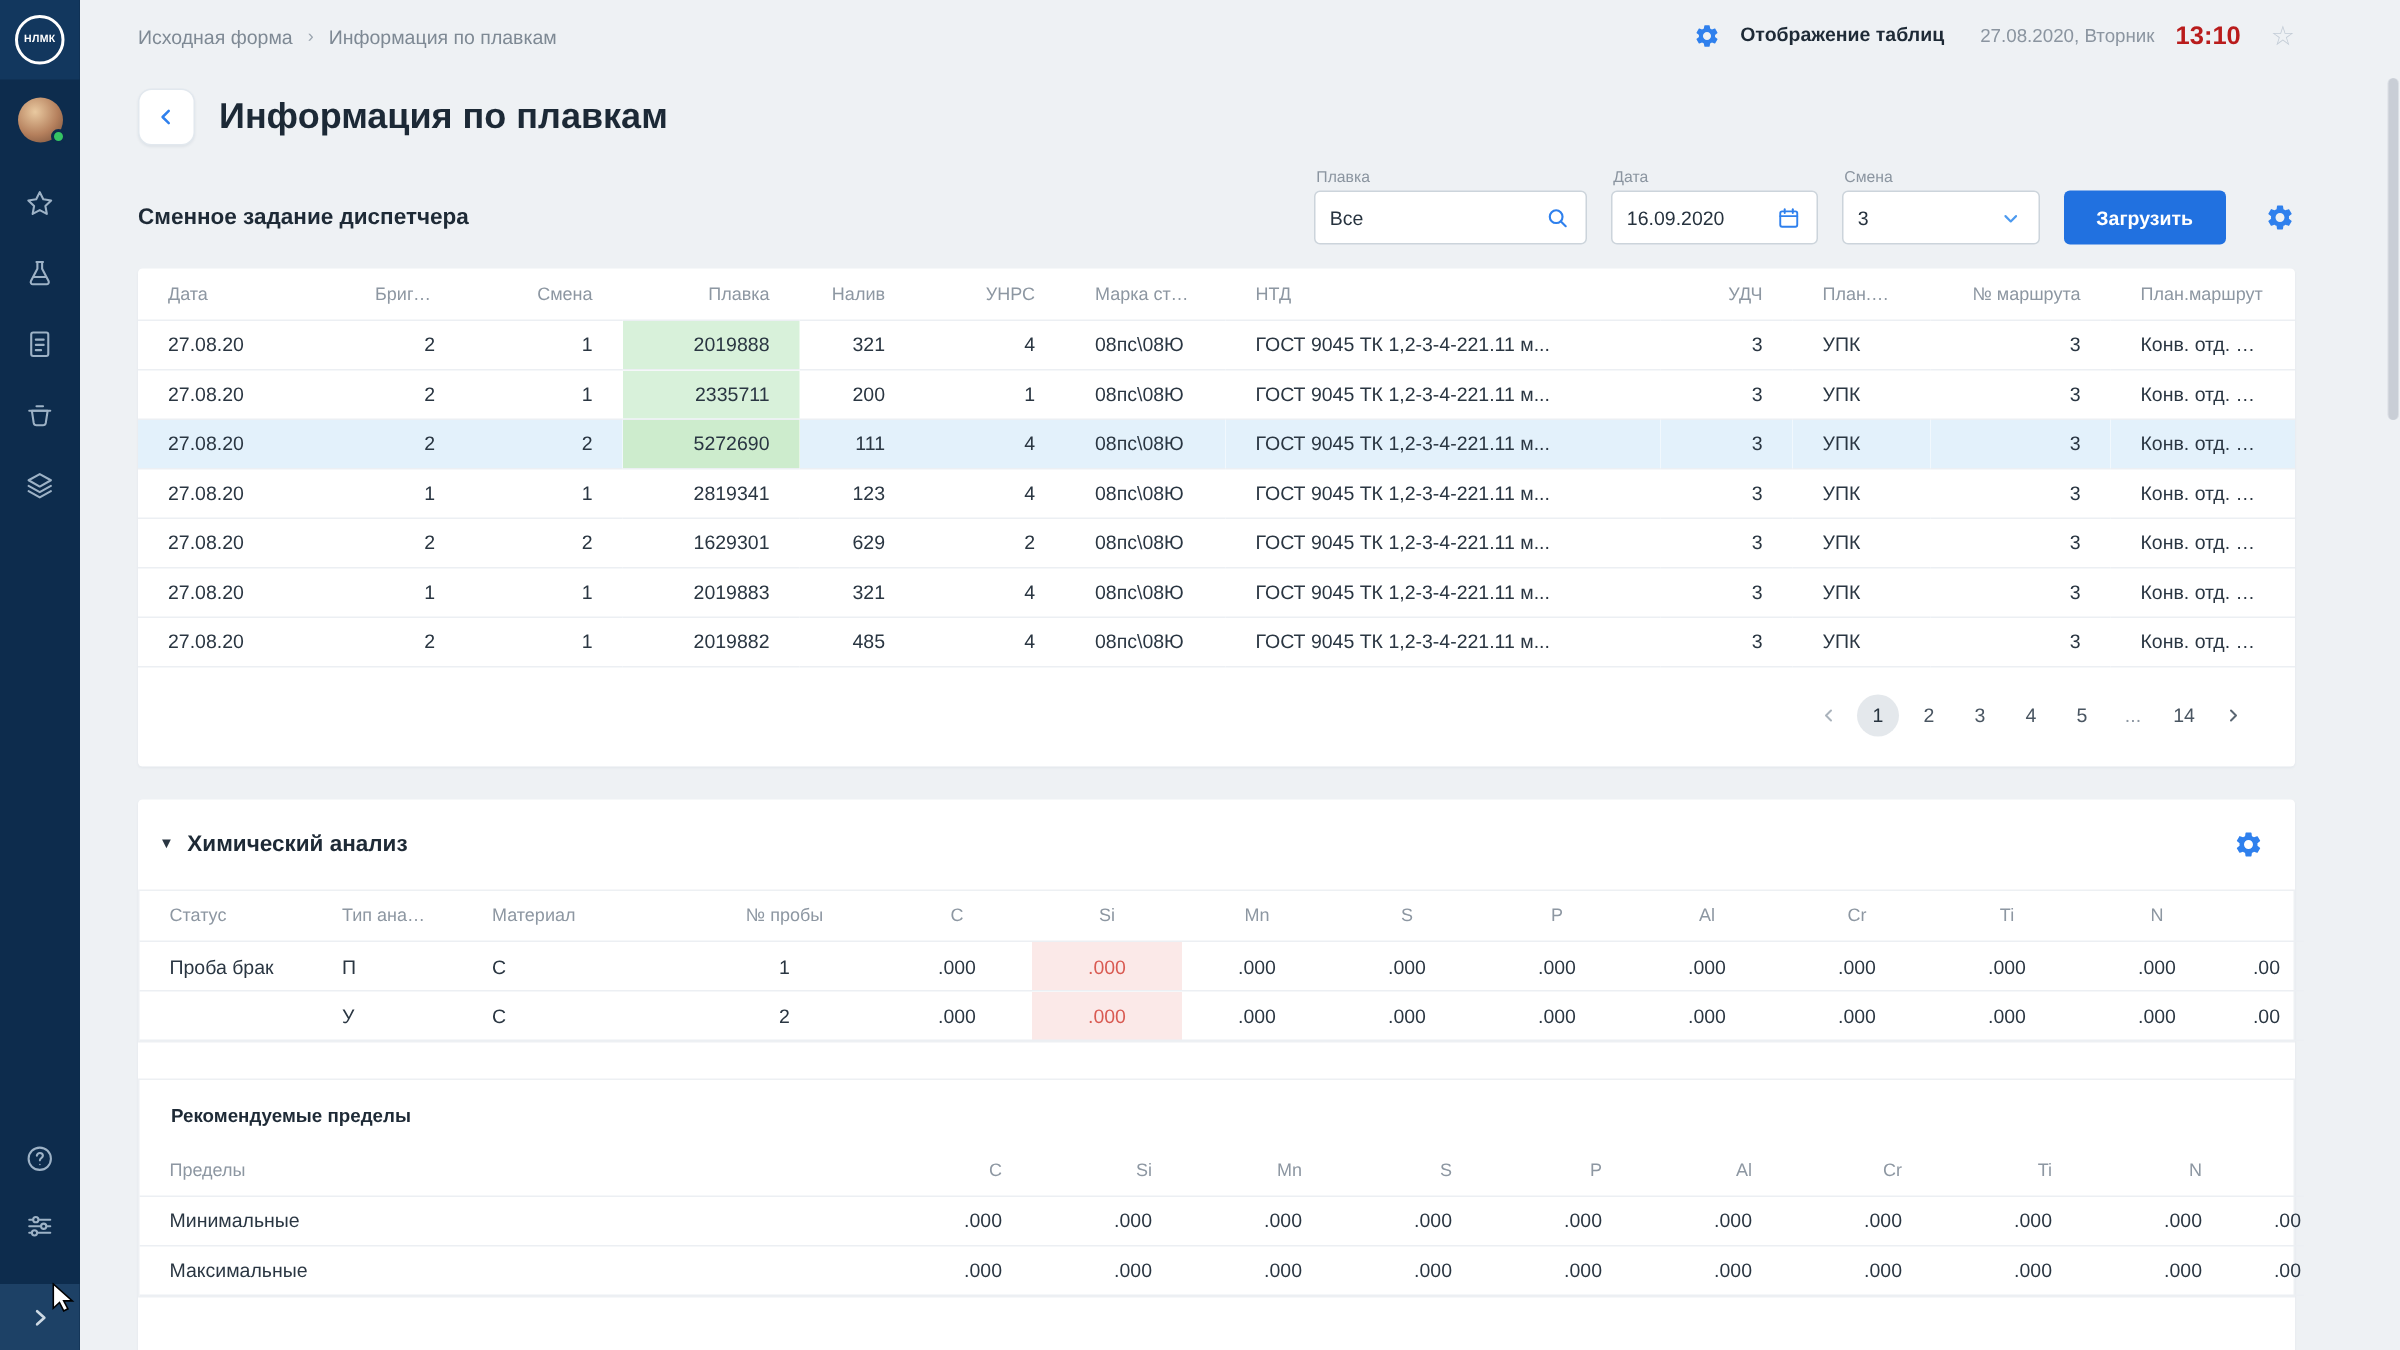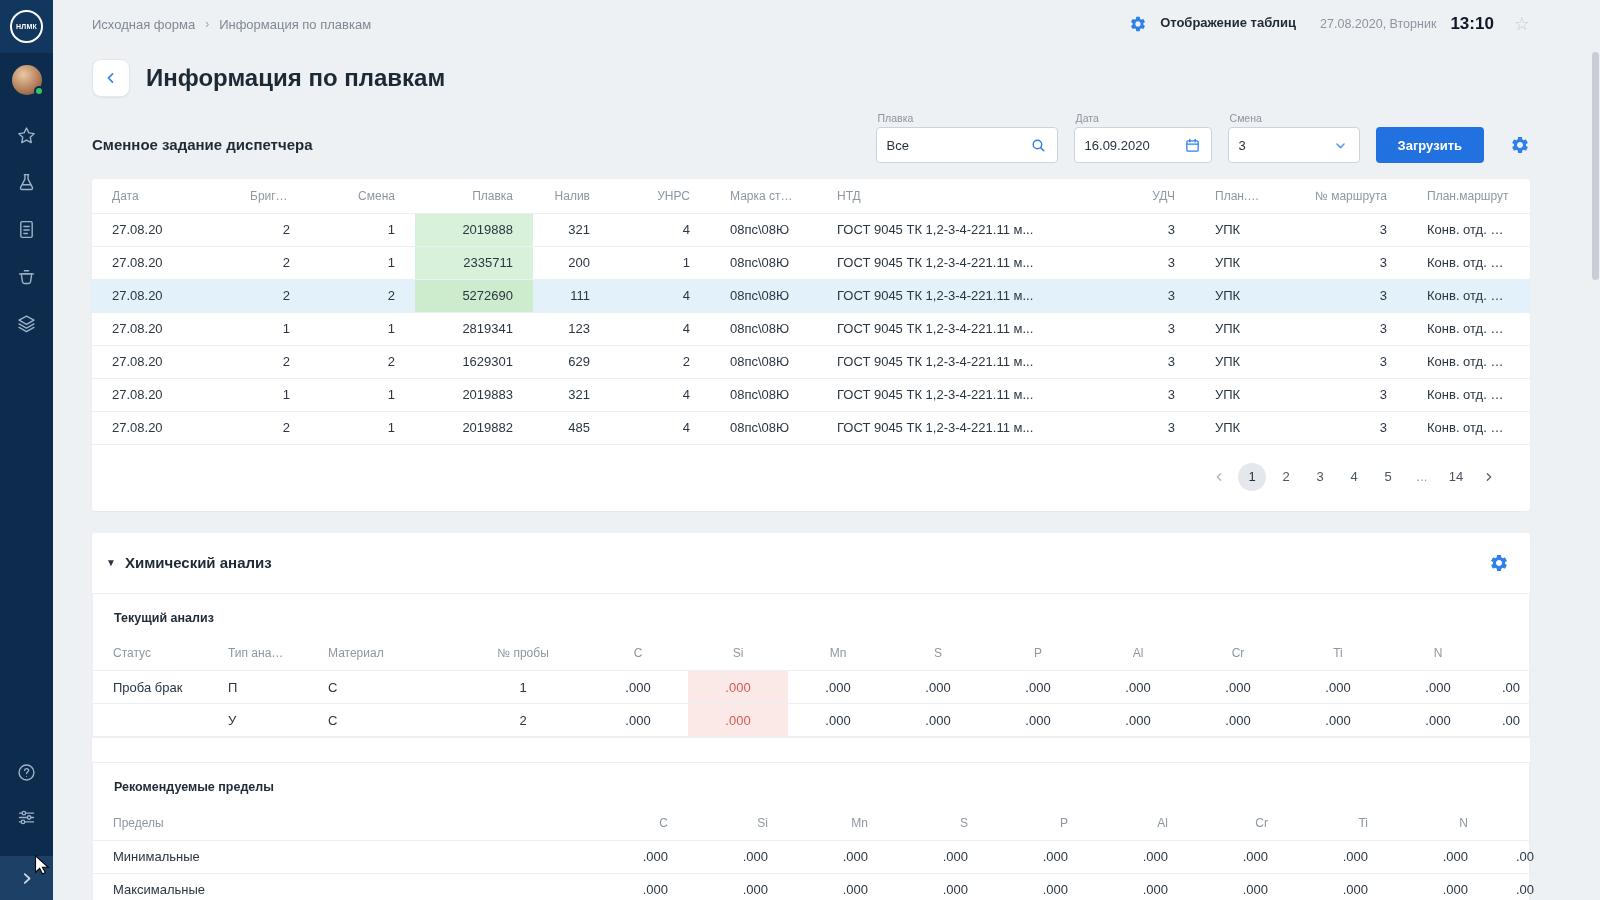--- a/index.html
+++ b/index.html
@@ -23,21 +23,21 @@
 
   .topbar{height:48px;display:flex;align-items:center;justify-content:space-between}
   .breadcrumb{display:flex;align-items:center;gap:10px;font-size:13px;color:#7e8994}
   .crumb{cursor:pointer}
   .crumb-sep{color:#9aa4ae;font-size:12px}
   .topbar-right{display:flex;align-items:center;gap:14px}
   .tables-display{display:flex;align-items:flex-start;gap:13px;cursor:pointer}
   .tables-display .gear{width:18px;height:18px;color:#2f80ed}
   .tables-display span{font-size:13px;font-weight:bold;color:#1e2a36}
   .top-date{font-size:12.5px;color:#8b95a0;margin-left:10px}
-  .top-time{font-size:17px;font-weight:bold;color:#0f172a}
+  .top-time{font-size:17px;font-weight:bold;color:#b91c1c}
   .top-star{font-size:18px;color:#c3ccd6;cursor:pointer;margin-left:6px}
 
   .title-row{display:flex;align-items:center;gap:16px;margin-top:8px;height:44px}
   .back-btn{width:38px;height:38px;border-radius:9px;background:#fff;border:1px solid #e2e8ee;box-shadow:0 1px 2px rgba(20,40,70,.07);display:flex;align-items:center;justify-content:center;cursor:pointer;color:#2f80ed}
   .page-title{font-size:24px;font-weight:bold;color:#1c2936}
 
   
   .disp-head{display:flex;justify-content:space-between;align-items:flex-end;margin-top:12px}
   .section-title{font-size:15px;font-weight:bold;color:#1e2a36;margin-bottom:10px}
   .filters{display:flex;align-items:flex-end;gap:16px}
@@ -394,21 +394,20 @@
       <div class="chem-head-left">
         <span class="caret">▼</span>
         <span class="chem-title">Химический анализ</span>
       </div>
       <svg class="chem-gear" viewBox="0 0 24 24" fill="currentColor">
           <path d="M19.14 12.94c.04-.3.06-.61.06-.94 0-.32-.02-.64-.07-.94l2.03-1.58c.18-.14.23-.41.12-.61l-1.92-3.32c-.12-.22-.37-.29-.59-.22l-2.39.96c-.5-.38-1.03-.7-1.62-.94l-.36-2.54c-.04-.24-.24-.41-.48-.41h-3.84c-.24 0-.43.17-.47.41l-.36 2.54c-.59.24-1.13.57-1.62.94l-2.39-.96c-.22-.08-.47 0-.59.22L2.74 8.87c-.12.21-.08.47.12.61l2.03 1.58c-.05.3-.09.63-.09.94s.02.64.07.94l-2.03 1.58c-.18.14-.23.41-.12.61l1.92 3.32c.12.22.37.29.59.22l2.39-.96c.5.38 1.03.7 1.62.94l.36 2.54c.05.24.24.41.48.41h3.84c.24 0 .44-.17.47-.41l.36-2.54c.59-.24 1.13-.56 1.62-.94l2.39.96c.22.08.47 0 .59-.22l1.92-3.32c.12-.22.07-.47-.12-.61l-2.01-1.58zM12 15.6c-1.98 0-3.6-1.62-3.6-3.6s1.62-3.6 3.6-3.6 3.6 1.62 3.6 3.6-1.62 3.6-3.6 3.6z"></path>
         </svg>
     </div>
 
     <div class="sub-panel">
-      <div class="sub-title">Текущий анализ</div>
       <table class="t-chem">
         <colgroup>
           <col style="width:115px">
             <col style="width:100px">
             <col style="width:150px">
             <col style="width:130px">
           <col style="width:100px">
             <col style="width:100px">
             <col style="width:100px">
             <col style="width:100px">

